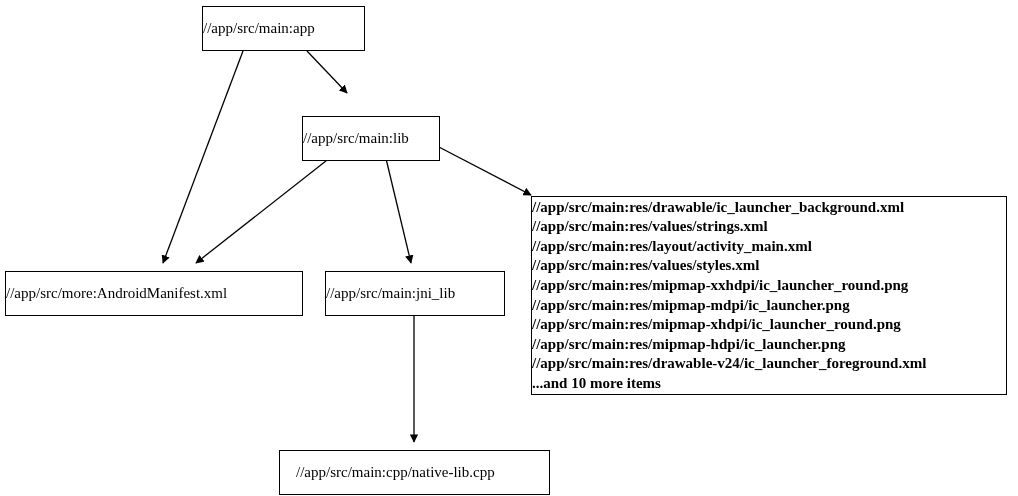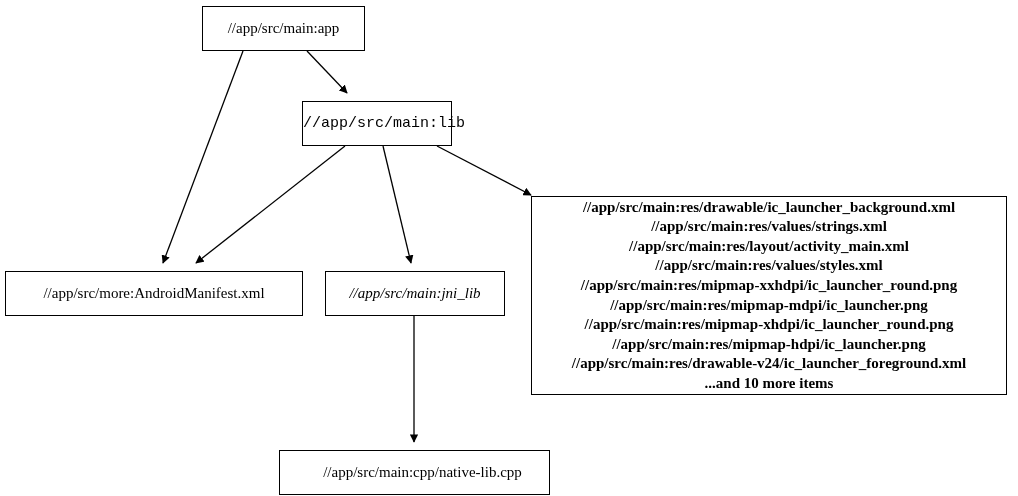--- a/index.html
+++ b/index.html
@@ -38,33 +38,33 @@
     color: #000000;
     font-family: "Liberation Serif", "DejaVu Serif", serif;
     font-size: 15px;
     line-height: 1.0;
     white-space: nowrap;
     z-index: 2;
   }
   .node-label {
     display: block;
     width: 100%;
-    text-align: center;
+    text-align: left;
   }
   .node-multiline {
     white-space: pre;
     line-height: 19.6px;
     font-size: 15px;
     font-weight: bold;
   }
   
   #node-app      { left: 202px; top: 6px;   width: 163px; height: 45px; }
-  #node-lib      { left: 302px; top: 101px; width: 150px; height: 45px; font-family: Liberation Mono, monospace; }
+  #node-lib      { left: 302px; top: 116px; width: 138px; height: 45px; }
   #node-manifest { left: 5px;   top: 271px; width: 298px; height: 45px; }
-  #node-jnilib   { left: 325px; top: 271px; width: 180px; height: 45px; font-style: italic; }
+  #node-jnilib   { left: 325px; top: 271px; width: 180px; height: 45px; }
   #node-res      { left: 531px; top: 196px; width: 476px; height: 199px; }
   #node-cpp      { left: 279px; top: 450px; width: 271px; height: 45px; padding-left: 16px; }
 </style>
 </head>
 <body>
 
 <div id="graph-canvas">
 
   <svg id="edge-layer" viewBox="0 0 1018 496" width="1018" height="496">
     <defs>

